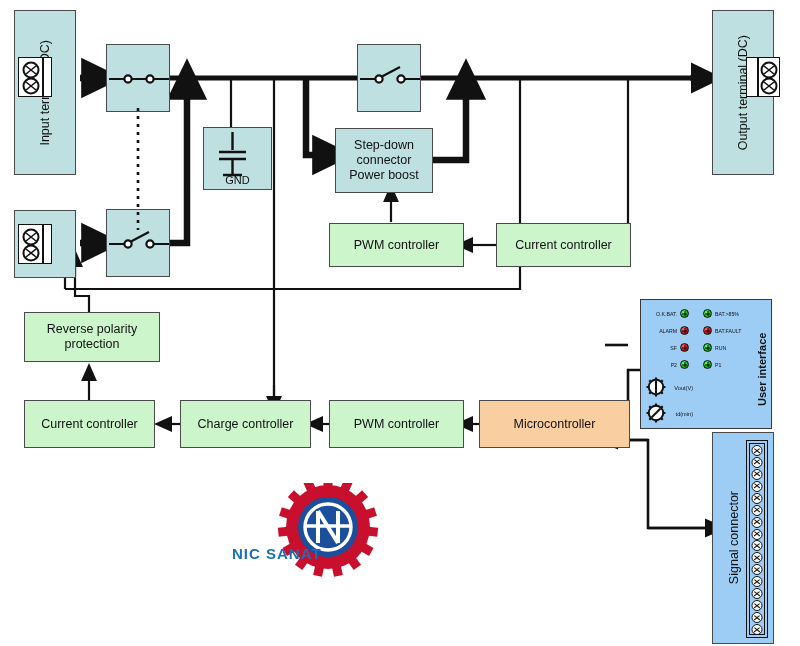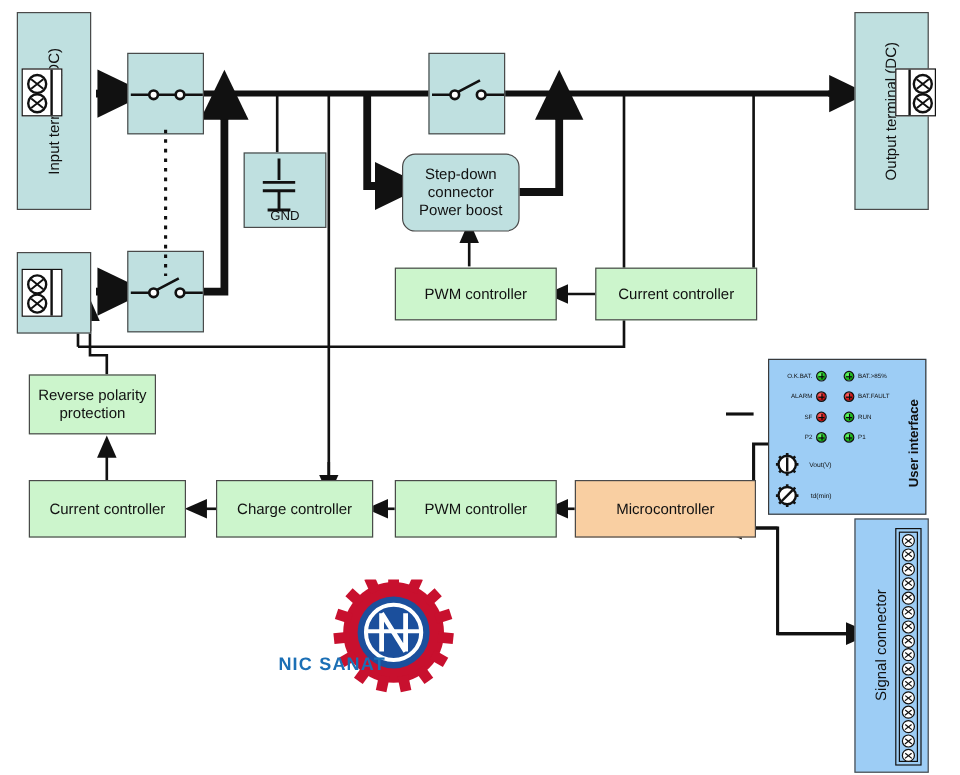--- a/index.html
+++ b/index.html
@@ -213,35 +213,35 @@
     </svg>
   </div>
 
   <div class="blk blue" style="left:203px;top:127px;width:69px;height:63px;align-items:flex-end;padding-bottom:2px;">
     <svg width="57" height="63" style="position:absolute;left:0;top:0;">
       <path d="M28.5,4 L28.5,22 M15,24 L42,24 M15,31 L42,31 M28.5,31 L28.5,47 M19,47 L38,47" stroke="#111" stroke-width="2.4" fill="none"></path>
     </svg>
     <span style="position:relative;z-index:2;font-size:11px;">GND</span>
   </div>
 
-  <div class="blk blue" style="left:335px;top:128px;width:98px;height:65px;flex-direction:column;border-radius:11px;">
+  <div class="blk blue" style="left:335px;top:128px;width:98px;height:65px;flex-direction:column;">
     <span>Step-down</span>
     <span>connector</span>
     <span>Power boost</span>
   </div>
 
   <div class="blk green" style="left:329px;top:223px;width:135px;height:44px;">
     <span>PWM controller</span>
   </div>
 
   <div class="blk green" style="left:496px;top:223px;width:135px;height:44px;">
     <span>Current controller</span>
   </div>
 
-  <div class="blk green" style="left:24px;top:312px;width:106px;height:50px;flex-direction:column;">
+  <div class="blk green" style="left:24px;top:312px;width:136px;height:50px;flex-direction:column;">
     <span>Reverse polarity</span>
     <span>protection</span>
   </div>
 
   <div class="blk green" style="left:24px;top:400px;width:131px;height:48px;">
     <span>Current controller</span>
   </div>
 
   <div class="blk green" style="left:180px;top:400px;width:131px;height:48px;">
     <span>Charge controller</span>

